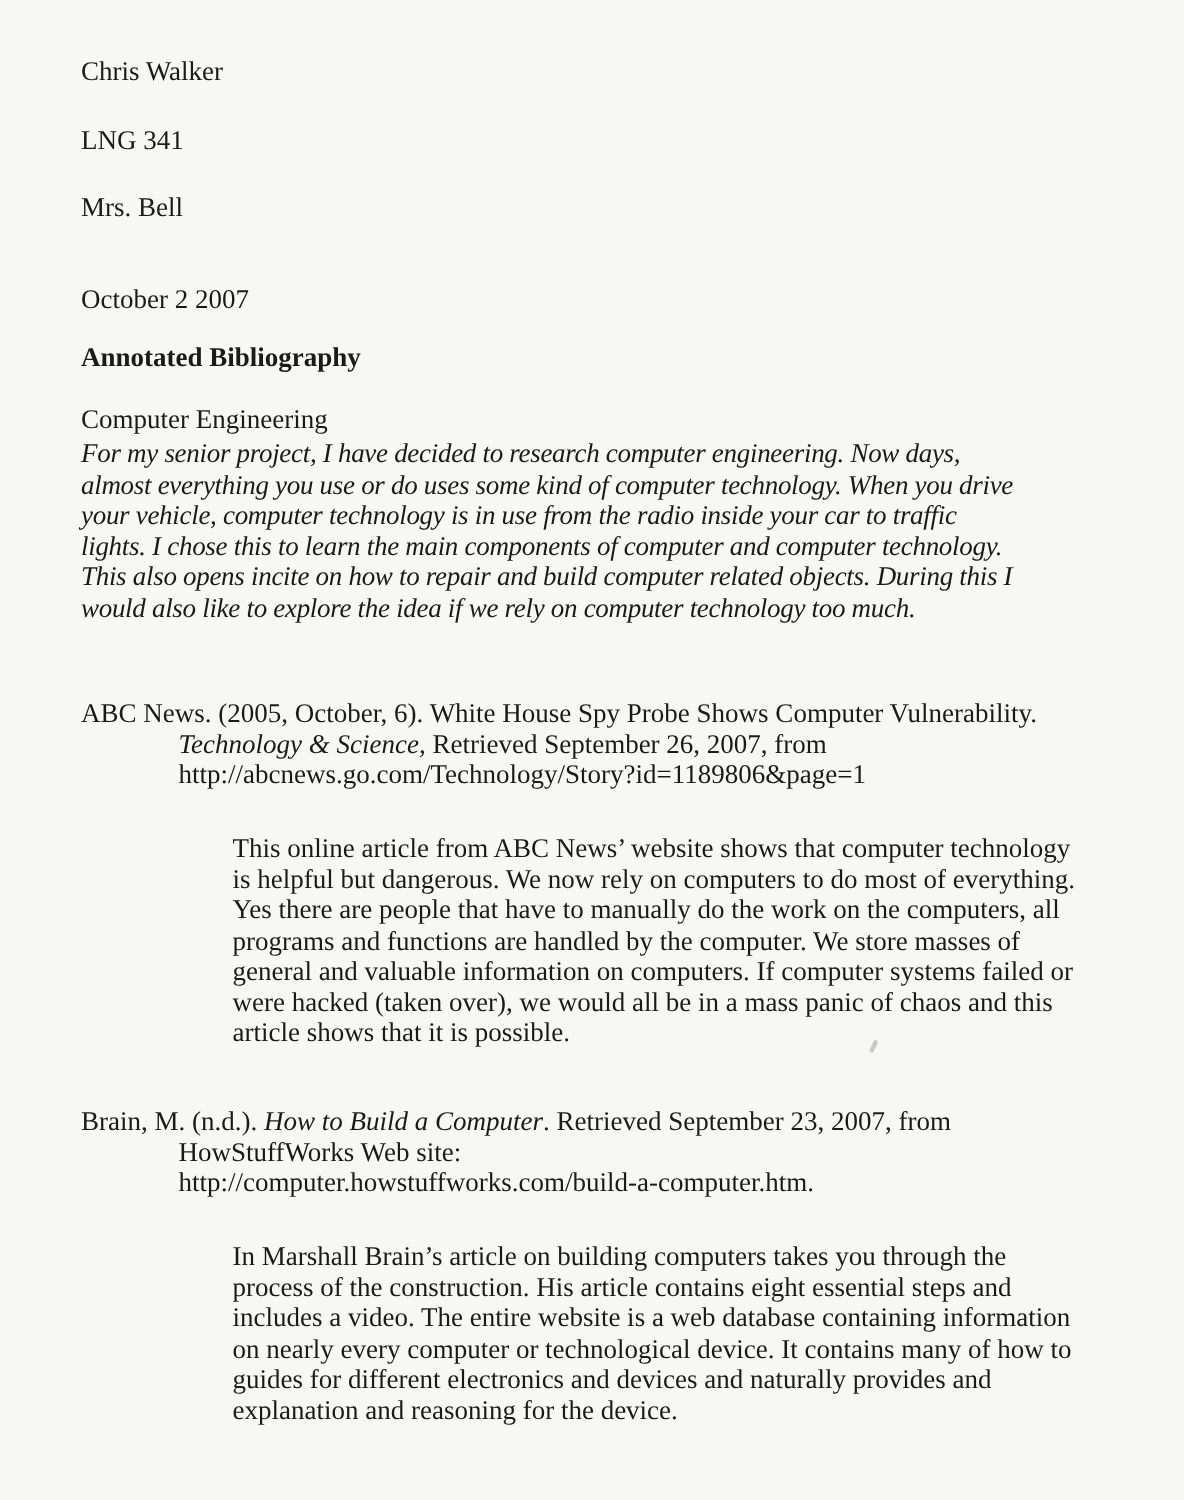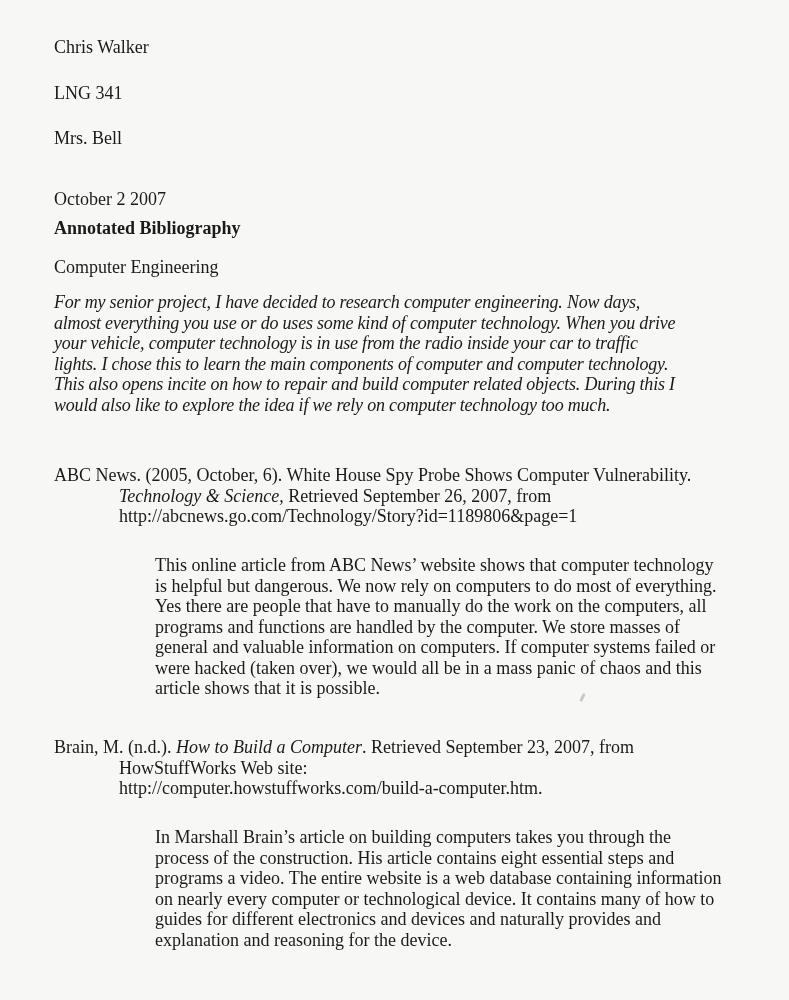--- a/index.html
+++ b/index.html
@@ -61,22 +61,22 @@
   </style>
 </head>
 <body>
 
 <div class="page">
 
   <div class="line" style="top:36px">Chris Walker</div>
   <div class="line" style="top:82px">LNG 341</div>
   <div class="line" style="top:127px">Mrs. Bell</div>
   <div class="line" style="top:188px">October 2 2007</div>
-  <div class="line bold" style="top:217px">Annotated Bibliography</div>
-  <div class="line" style="top:256px">Computer Engineering</div>
+  <div class="line bold" style="top:227px">Annotated Bibliography</div>
+  <div class="line" style="top:268px">Computer Engineering</div>
 
   <div class="block intro">
     <div>For my senior project, I have decided to research computer engineering. Now days,</div>
     <div>almost everything you use or do uses some kind of computer technology. When you drive</div>
     <div>your vehicle, computer technology is in use from the radio inside your car to traffic</div>
     <div>lights. I chose this to learn the main components of computer and computer technology.</div>
     <div>This also opens incite on how to repair and build computer related objects. During this I</div>
     <div>would also like to explore the idea if we rely on computer technology too much.</div>
   </div>
 
@@ -98,20 +98,20 @@
 
   <div class="block citation" style="top:737px">
     <div><span>Brain, M. (n.d.). </span><span class="italic">How to Build a Computer</span><span>. Retrieved September 23, 2007, from</span></div>
     <div class="cont">HowStuffWorks Web site:</div>
     <div class="cont">http://computer.howstuffworks.com/build-a-computer.htm.</div>
   </div>
 
   <div class="block annotation" style="top:827px">
     <div>In Marshall Brain’s article on building computers takes you through the</div>
     <div>process of the construction. His article contains eight essential steps and</div>
-    <div>programs a video. The entire website is a web database containing information</div>
+    <div>includes a video. The entire website is a web database containing information</div>
     <div>on nearly every computer or technological device. It contains many of how to</div>
     <div>guides for different electronics and devices and naturally provides and</div>
     <div>explanation and reasoning for the device.</div>
   </div>
 
   <div class="smudge"></div>
 </div>
 
 </body></html>

